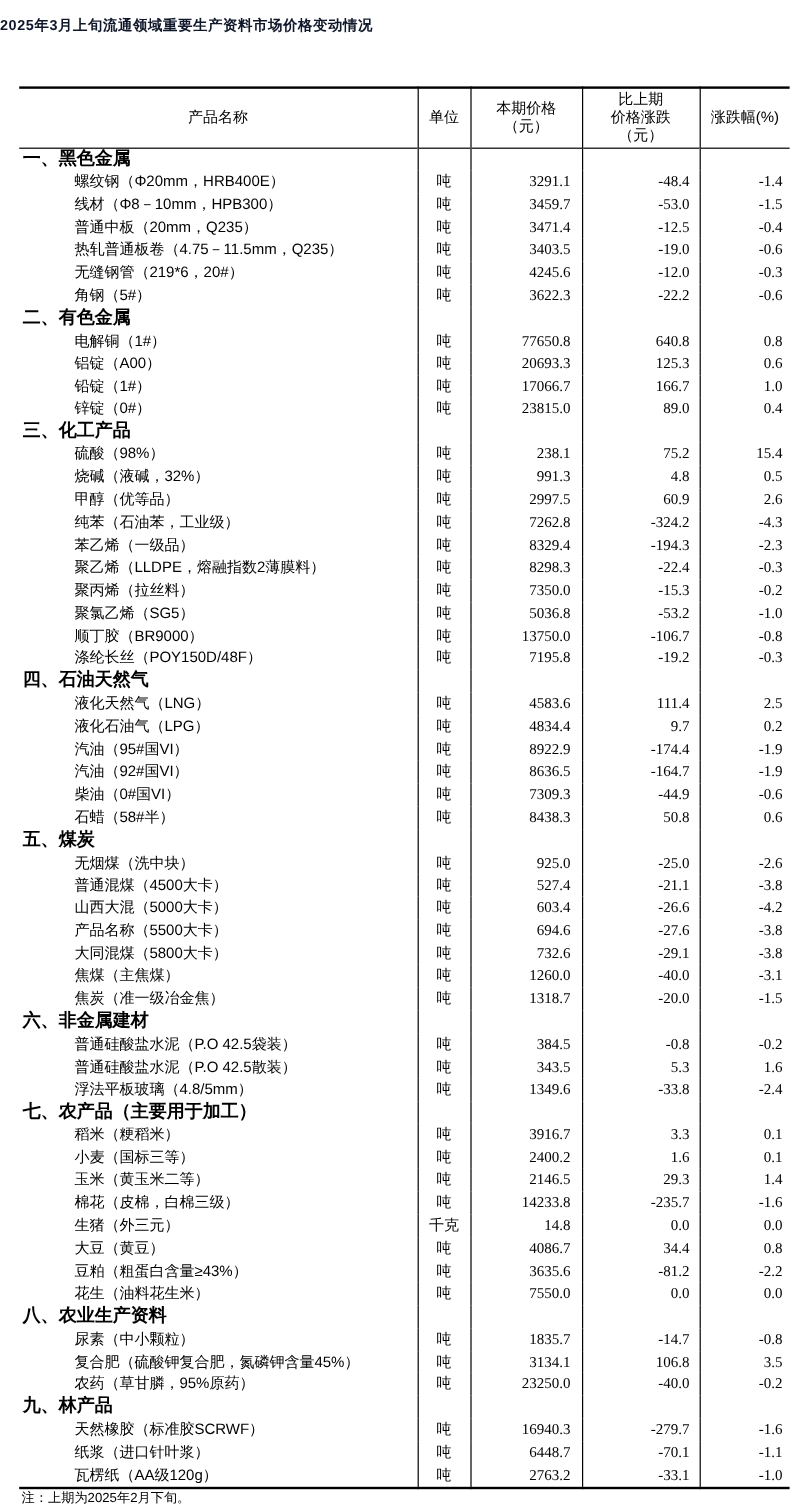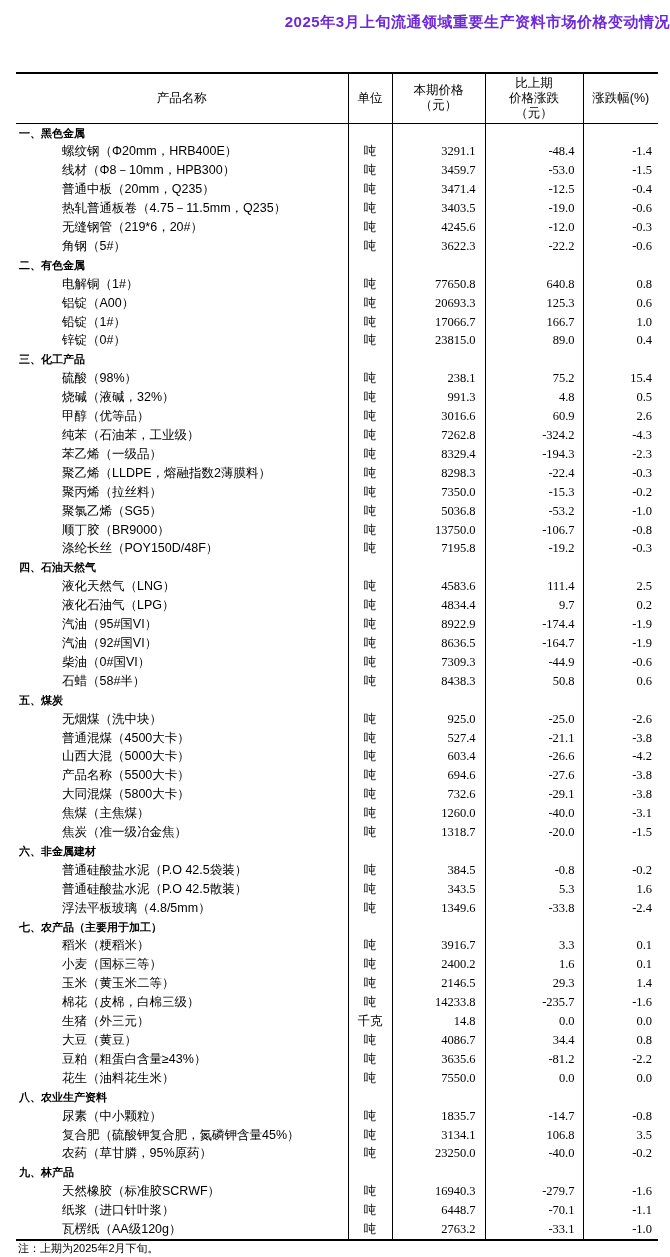--- a/index.html
+++ b/index.html
@@ -7,25 +7,25 @@
     padding: 0;
     background: #ffffff;
     width: 670px;
     height: 1257px;
     font-family: "Liberation Sans", sans-serif;
     color: #000000;
     position: relative;
   }
   .title {
     margin: 13px 0 0 0;
-    text-align: right;
-    font-size: 15px;
+    text-align: left;
+    font-size: 12px;
     font-weight: bold;
     letter-spacing: 0.5px;
-    color: #6d28d9;
+    color: #0f172a;
   }
   table.price-table {
     position: absolute;
     left: 16px;
     top: 72px;
     width: 642px;
     border-collapse: collapse;
     table-layout: fixed;
     border-top: 2.5px solid #000;
     border-bottom: 2.5px solid #000;
@@ -55,21 +55,21 @@
     text-align: center;
     line-height: 15px;
   }
   tbody tr { height: 18.9px; }
   tbody td { font-size: 12.5px; line-height: 18.9px; }
 
   td.cell-product { text-align: left; }
   td.section-name {
     font-weight: bold;
     padding-left: 3px;
-    font-size: 11px;
+    font-size: 15px;
   }
   td.item-name { padding-left: 46px; }
 
   td.cell-unit { text-align: center; }
   td.num {
     font-family: "Liberation Serif", serif;
     font-size: 12.5px;
     text-align: right;
   }
   td.cell-price  { padding-right: 9px; }
@@ -230,21 +230,21 @@
     <td class="cell-product item-name">烧碱（液碱，32%）</td>
     <td class="v-sep cell-unit">吨</td>
     <td class="v-sep num cell-price">991.3</td>
     <td class="v-sep num cell-change">4.8</td>
     <td class="v-sep num cell-pct">0.5</td>
   </tr>
 
   <tr>
     <td class="cell-product item-name">甲醇（优等品）</td>
     <td class="v-sep cell-unit">吨</td>
-    <td class="v-sep num cell-price">3016.6</td>
+    <td class="v-sep num cell-price">2997.5</td>
     <td class="v-sep num cell-change">60.9</td>
     <td class="v-sep num cell-pct">2.6</td>
   </tr>
 
   <tr>
     <td class="cell-product item-name">纯苯（石油苯，工业级）</td>
     <td class="v-sep cell-unit">吨</td>
     <td class="v-sep num cell-price">7262.8</td>
     <td class="v-sep num cell-change">-324.2</td>
     <td class="v-sep num cell-pct">-4.3</td>

